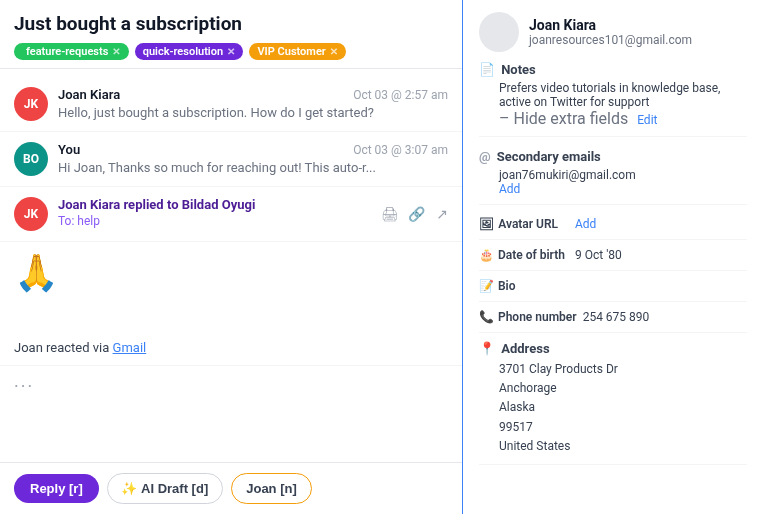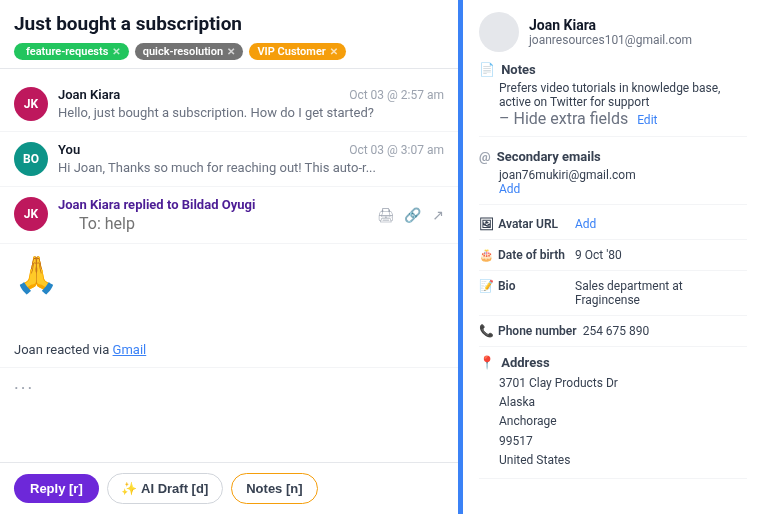--- a/index.html
+++ b/index.html
@@ -9,21 +9,21 @@
       background: #fff;
       display: flex;
       height: 514px;
       width: 763px;
       overflow: hidden;
     }
 
     
     .left-panel {
       width: 463px;
-      border-right: 5px solid #3b82f6;
+      border-right: 1px solid #3b82f6;
       display: flex;
       flex-direction: column;
       overflow: hidden;
       justify-content: flex-end;
     }
 
     .left-header {
       padding: 12px 14px 8px;
       border-bottom: 1px solid #e5e7eb;
     }
@@ -51,21 +51,21 @@
       font-weight: 600;
     }
 
     .tag-close {
       cursor: pointer;
       opacity: 0.7;
       font-size: 10px;
     }
 
     .tag-green { background: #22c55e; color: #fff; padding-left: 12px; }
-    .tag-pink { background: #737373; color: #fff; }
+    .tag-pink { background: #6d28d9; color: #fff; }
     .tag-yellow { background: #f59e0b; color: #fff; }
 
     .messages-area {
       flex: 1;
       overflow-y: auto;
       padding: 8px 0;
     }
 
     .message-item {
       display: flex;
@@ -80,21 +80,21 @@
       border-radius: 50%;
       display: flex;
       align-items: center;
       justify-content: center;
       font-size: 12px;
       font-weight: 700;
       flex-shrink: 0;
       color: #fff;
     }
 
-    .avatar-jk { background: #be185d; }
+    .avatar-jk { background: #ef4444; }
     .avatar-bo { background: #0d9488; }
 
     .message-content {
       flex: 1;
       min-width: 0;
     }
 
     .message-header {
       display: flex;
       justify-content: space-between;
@@ -134,23 +134,22 @@
     }
 
     .forwarded-title {
       font-weight: 700;
       font-size: 13px;
       color: #4c1d95;
       margin-bottom: 2px;
     }
 
     .forwarded-to {
-      font-size: 16px;
-      color: #737373;
-      margin-left: 21px;
+      font-size: 12px;
+      color: #8b5cf6;
     }
 
     .forwarded-icons {
       display: flex;
       gap: 10px;
       align-items: center;
     }
 
     .icon-btn {
       cursor: pointer;
@@ -427,21 +426,21 @@
   </div>
 
   <div class="bottom-toolbar">
     <button class="btn-reply">
       <span>Reply [r]</span>
     </button>
     <button class="btn-ai">
       <span>✨ AI Draft [d]</span>
     </button>
     <button class="btn-note">
-      <span>Notes [n]</span>
+      <span>Joan [n]</span>
     </button>
   </div>
 
 </div>
 
 <div class="right-panel">
 
   <div class="contact-header">
     <div class="contact-avatar"></div>
     <div class="contact-info">
@@ -489,39 +488,38 @@
       <span>Date of birth</span>
     </div>
     <span class="field-value">9 Oct '80</span>
   </div>
 
   <div class="field-row">
     <div class="field-label">
       <span>📝</span>
       <span>Bio</span>
     </div>
-    <span class="field-value">Sales department at Fragincense</span>
   </div>
 
   <div class="field-row">
     <div class="field-label">
       <span>📞</span>
       <span>Phone number</span>
     </div>
     <span class="field-value">254 675 890</span>
   </div>
 
   <div class="section">
     <div class="section-title">
       <span>📍</span>
       <span>Address</span>
     </div>
     <div class="address-block">
 
     <div>3701 Clay Products Dr</div>
+        <div>Anchorage</div>
         <div>Alaska</div>
-        <div>Anchorage</div>
         <div>99517</div>
         <div>United States</div>
       </div>
   </div>
 
 </div>
 
 </body></html>

